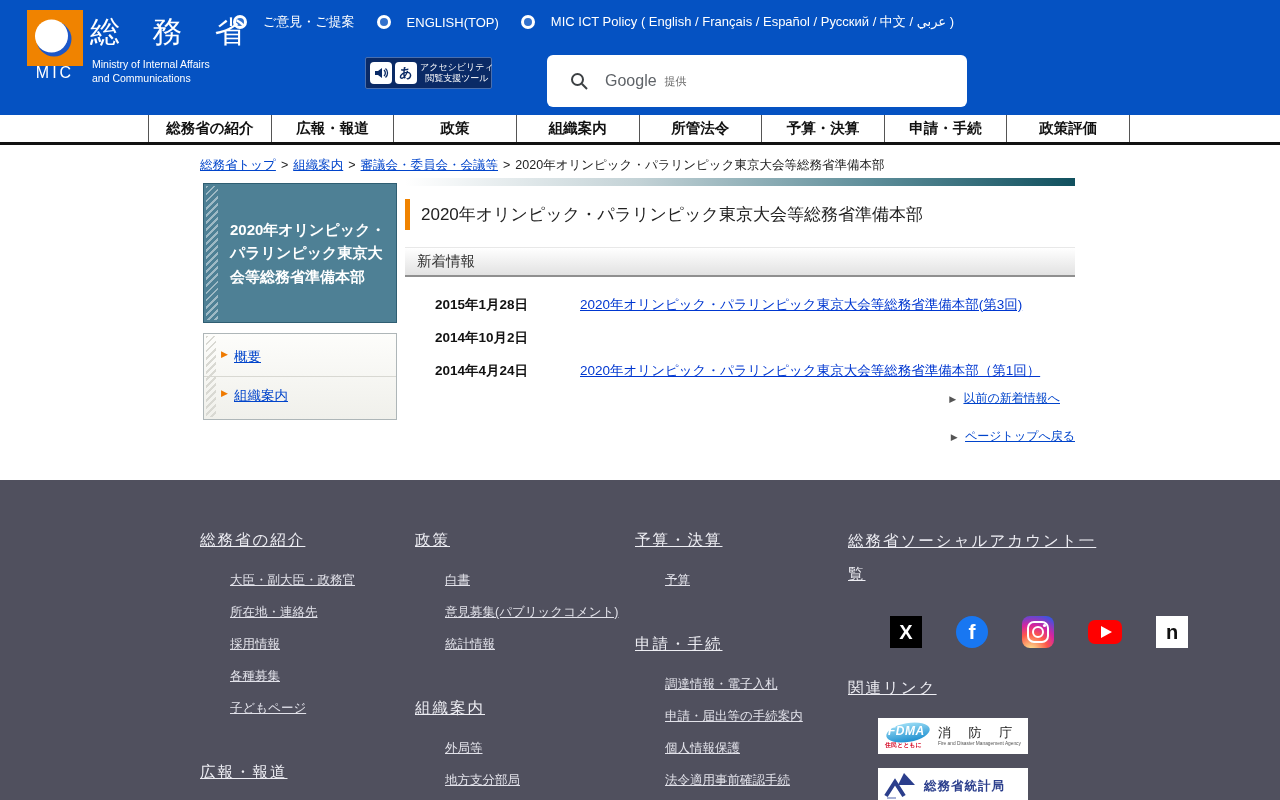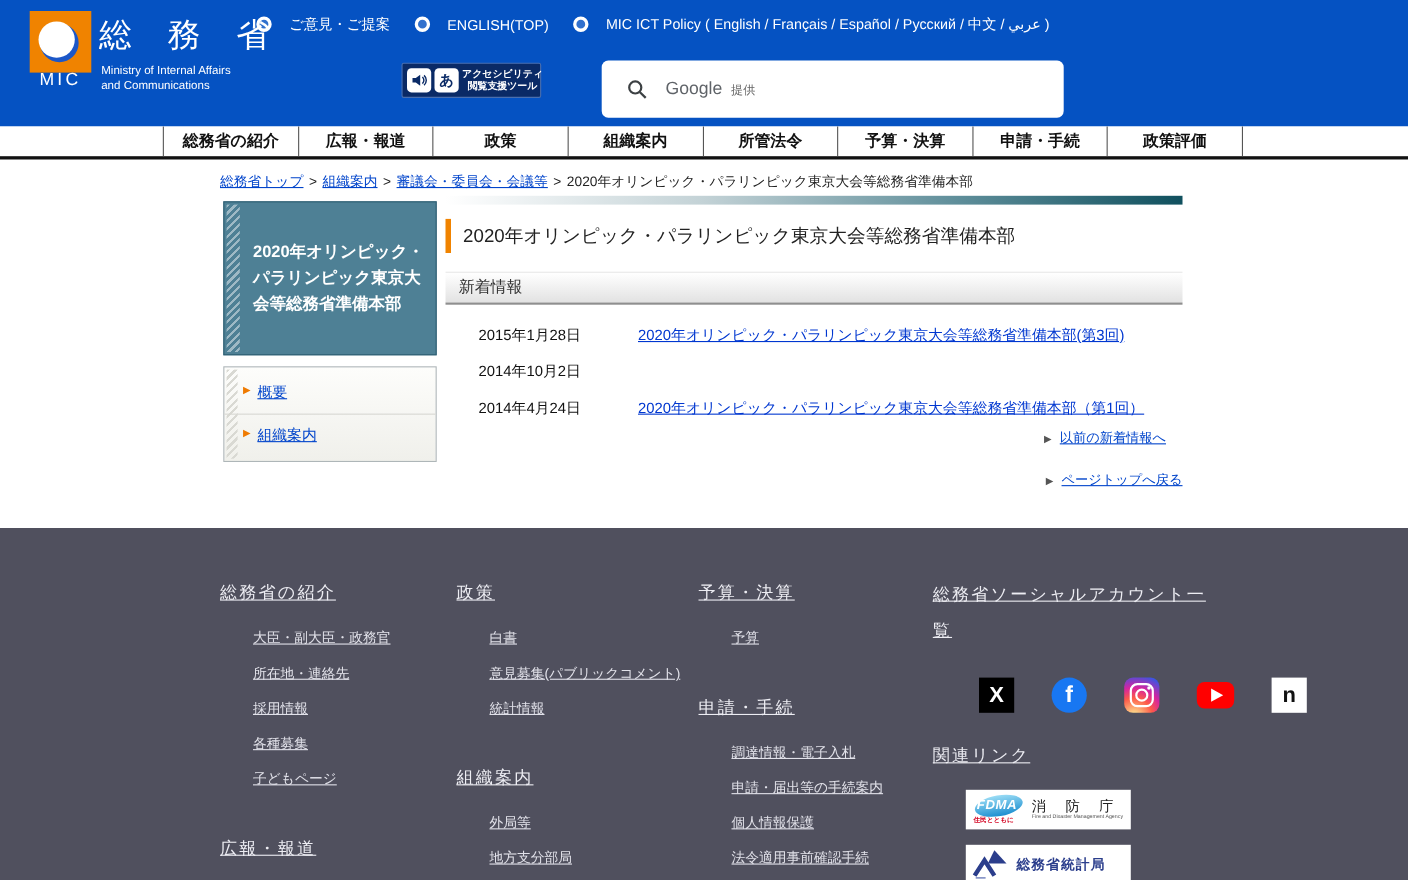--- a/index.html
+++ b/index.html
@@ -10,21 +10,21 @@
   .hdr { position:absolute; left:0; top:0; width:1280px; height:115px; background:#0552C2; }
   .logo-box { position:absolute; left:27px; top:10px; width:56px; height:56px; background:#F08300; }
   .logo-mic { position:absolute; left:27px; top:64px; width:56px; color:#fff; font-size:16px; letter-spacing:3px; text-align:center; }
   .logo-jp { position:absolute; left:90px; top:12px; color:#fff; font-size:30px; letter-spacing:12px; font-weight:500; white-space:nowrap; }
   .logo-en { position:absolute; left:92px; top:57px; color:#fff; font-size:10.5px; line-height:1.35; }
   .top-links { position:absolute; left:233px; top:13px; display:flex; gap:22px; align-items:center; }
   .top-link { display:flex; gap:16px; align-items:center; color:#fff; font-size:13px; text-decoration:none; white-space:nowrap; cursor:pointer; }
   .ring { width:14px; height:14px; border:3.5px solid #fff; border-radius:50%; background:rgba(255,255,255,.18); flex:0 0 auto; }
   .access-btn { position:absolute; left:365px; top:57px; width:127px; height:32px; background:#0A2A66; border:1px solid #4A6FAE; border-radius:2px; display:flex; align-items:center; gap:3px; padding:0 4px; cursor:pointer; }
   .ax-sq { width:22px; height:22px; background:#fff; border-radius:4px; color:#0A2A66; display:flex; align-items:center; justify-content:center; font-weight:bold; font-size:13px; flex:0 0 auto; }
-  .ax-text { color:#fff; font-size:9px; font-weight:bold; line-height:1.25; white-space:nowrap; }
+  .ax-text { color:#fff; font-size:9px; font-weight:normal; line-height:1.25; white-space:nowrap; }
   .search { position:absolute; left:547px; top:55px; width:420px; height:52px; background:#fff; border-radius:6px; display:flex; align-items:center; padding-left:22px; gap:16px; cursor:text; }
   .search-brand { color:#5f6368; font-size:16px; }
   .search-provided { color:#666; font-size:11px; margin-left:-8px; }
 
   
   .nav { position:absolute; left:0; top:115px; width:1280px; height:30px; background:#fff; border-bottom:3px solid #121212; }
   .nav-inner { position:absolute; left:148px; top:0; width:982px; height:27px; display:flex; border-left:1px solid #555; }
   .nav-item { flex:1; border-right:1px solid #555; display:flex; align-items:center; justify-content:center; font-size:14.5px; font-weight:bold; color:#111; cursor:pointer; white-space:nowrap; }
 
   
@@ -44,21 +44,21 @@
   .tri { position:absolute; left:17px; top:11px; color:#EF7A00; font-size:9px; }
   .side-link { color:#0144CB; text-decoration:underline; cursor:pointer; }
 
   
   .grad-bar { position:absolute; left:405px; top:178px; width:670px; height:8px;
       background:linear-gradient(90deg,#FFFFFF 0%,#C3D2D6 35%,#5D8D99 70%,#10505E 100%); }
   .page-title { position:absolute; left:405px; top:199px; width:670px; border-left:5px solid #F08300; padding:4px 0 4px 11px; font-size:17px; color:#222; }
   .news-bar { position:absolute; left:405px; top:247px; width:670px; height:30px; background:linear-gradient(#FFFFFF,#E2E2E2); border-top:1px solid #E8E8E8; border-bottom:2px solid #8F8F8F; font-size:14.5px; color:#333; line-height:27px; padding-left:12px; }
   .news-list { position:absolute; left:405px; top:288px; width:670px; }
   .news-row { display:flex; height:33px; align-items:center; }
-  .news-date { width:175px; padding-left:30px; font-weight:normal; font-size:13.5px; color:#111; flex:0 0 auto; }
+  .news-date { width:175px; padding-left:30px; font-weight:bold; font-size:13.5px; color:#111; flex:0 0 auto; }
   .news-link { font-size:13.5px; color:#0037D0; text-decoration:underline; cursor:pointer; white-space:nowrap; }
   .older { position:absolute; left:405px; top:390px; width:655px; text-align:right; font-size:12px; }
   .backtop { position:absolute; left:405px; top:428px; width:670px; text-align:right; font-size:12px; }
   .small-arrow { color:#555; font-size:9px; margin-right:4px; }
   .small-link { color:#0144CB; text-decoration:underline; cursor:pointer; }
 
   
   .footer { position:absolute; left:0; top:480px; width:1280px; height:320px; background:#50505E; overflow:hidden; }
   .fcol { position:absolute; top:44px; }
   .fcol-1 { left:200px; } .fcol-2 { left:415px; } .fcol-3 { left:635px; } .fcol-4 { left:848px; width:250px; }

